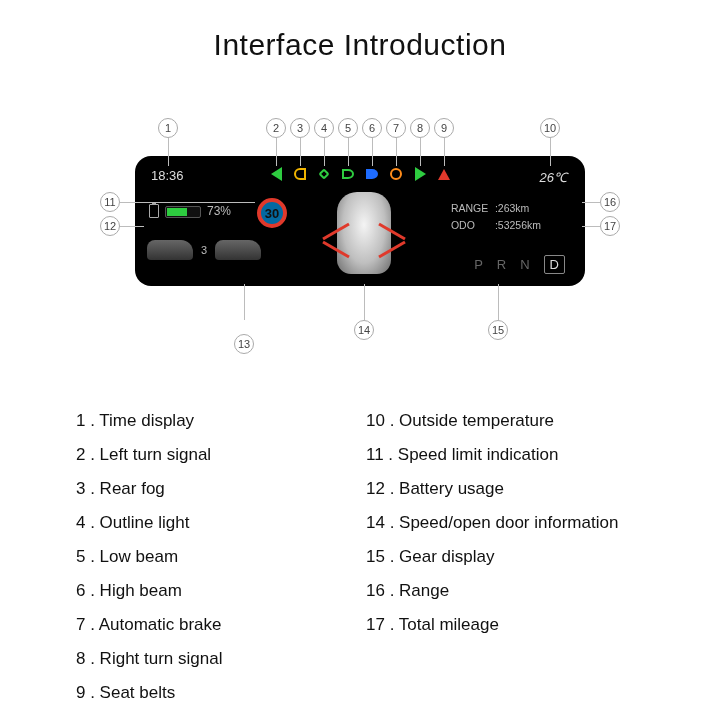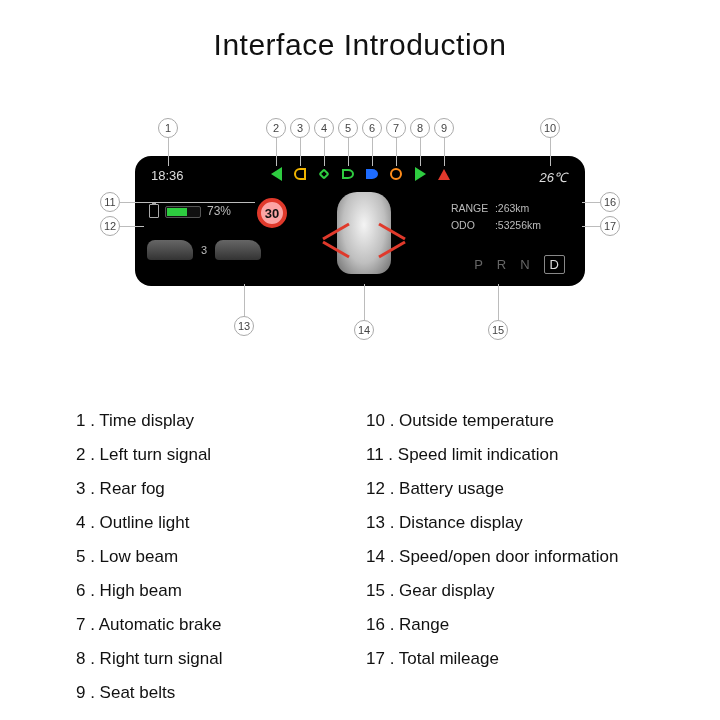--- a/index.html
+++ b/index.html
@@ -71,21 +71,21 @@
     display:flex; align-items:flex-end; gap:6px;
     font-size:12px; color:#bbb;
   }
   .batt-icon { width:10px;height:14px;border:1px solid #aaa;border-radius:1px;position:relative; }
   .batt-icon::before{content:'';position:absolute;top:-3px;left:2px;width:4px;height:2px;background:#aaa;}
   .batt-bar { width:36px;height:12px;border:1px solid #555;border-radius:2px;position:relative;background:#111; }
   .batt-bar::after{content:'';position:absolute;left:1px;top:1px;height:8px;width:60%;background:#2ecc40;}
   .speed-sign {
     position:absolute; left:122px; top:42px;
     width:30px;height:30px;border:4px solid #e0392b;border-radius:50%;
-    background:#fca5a5;color:#111;
+    background:#0369a1;color:#111;
     display:flex;align-items:center;justify-content:center;
     font-size:13px;font-weight:700;text-align:center;
   }
   .cars-row {
     position:absolute; left:12px; top:84px;
     display:flex; align-items:center; gap:8px;
   }
   .mini-car { width:46px;height:20px;background:linear-gradient(#666,#333);border-radius:8px 12px 4px 4px; }
   .dist { font-size:11px;color:#bbb; }
   .top-car {
@@ -171,21 +171,21 @@
   <div class="callout" style="left:100px;top:130px">11</div>
   <div class="lead h" style="left:120px;top:140px;width:135px"></div>
   <div class="callout" style="left:100px;top:154px">12</div>
   <div class="lead h" style="left:120px;top:164px;width:24px"></div>
 
   <div class="callout" style="left:600px;top:130px">16</div>
   <div class="lead h" style="left:582px;top:140px;width:18px"></div>
   <div class="callout" style="left:600px;top:154px">17</div>
   <div class="lead h" style="left:582px;top:164px;width:18px"></div>
 
-  <div class="callout" style="left:234px;top:254px">13</div>
+  <div class="callout" style="left:234px;top:272px">13</div>
   <div class="lead v" style="left:244px;top:222px;height:36px"></div>
   <div class="callout" style="left:354px;top:258px">14</div>
   <div class="lead v" style="left:364px;top:222px;height:36px"></div>
   <div class="callout" style="left:488px;top:258px">15</div>
   <div class="lead v" style="left:498px;top:222px;height:36px"></div>
 
   <div class="device">
     <div class="dev-time">18:36</div>
     <div class="dev-temp">26℃</div>
 
@@ -260,19 +260,18 @@
     <div class="legend-row">5 .  Low beam</div>
     <div class="legend-row">6 .  High beam</div>
     <div class="legend-row">7 .  Automatic brake</div>
     <div class="legend-row">8 .  Right turn signal</div>
     <div class="legend-row">9 .  Seat belts</div>
   </div>
   <div class="legend-col">
     <div class="legend-row">10 . Outside temperature</div>
     <div class="legend-row">11 . Speed limit indication</div>
     <div class="legend-row">12 . Battery usage</div>
-    <div class="legend-row">13 . Distance display</div>
     <div class="legend-row">14 . Speed/open door information</div>
     <div class="legend-row">15 . Gear display</div>
     <div class="legend-row">16 . Range</div>
     <div class="legend-row">17 . Total mileage</div>
   </div>
 </div>
 
 </body></html>

